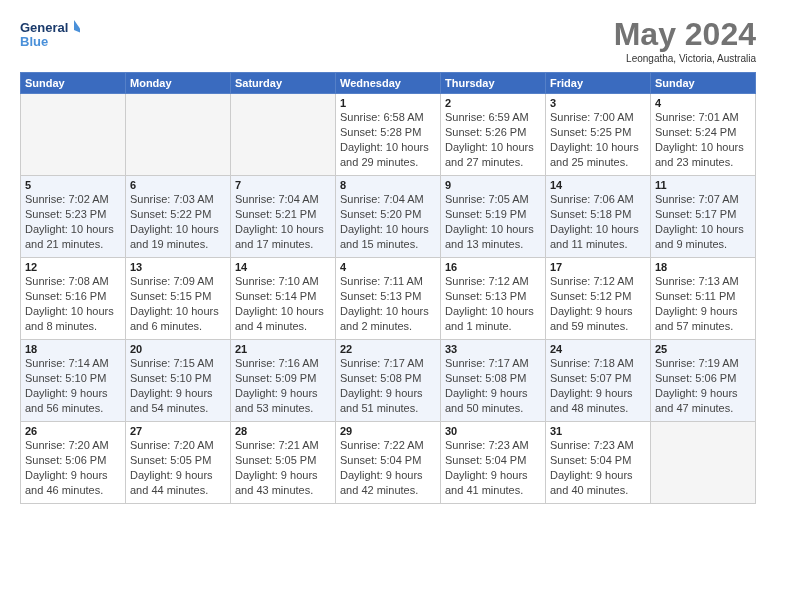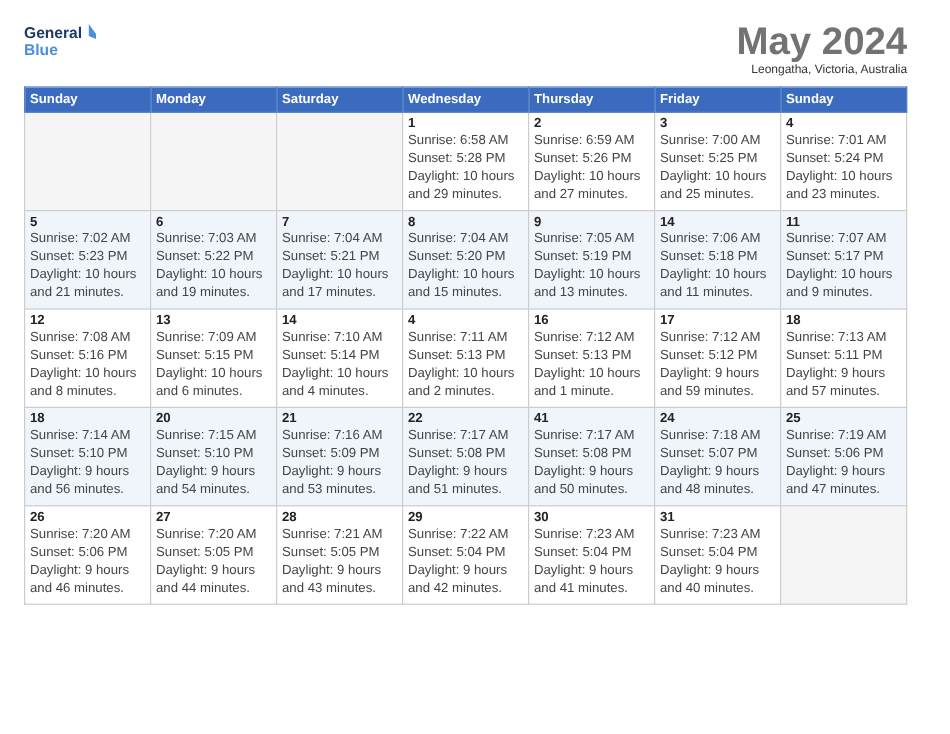--- a/index.html
+++ b/index.html
@@ -205,21 +205,21 @@
           </td>
           <td>
             <span class="day-num">21</span>
             <div class="day-info">Sunrise: 7:16 AM<br>Sunset: 5:09 PM<br>Daylight: 9 hours<br>and 53 minutes.</div>
           </td>
           <td>
             <span class="day-num">22</span>
             <div class="day-info">Sunrise: 7:17 AM<br>Sunset: 5:08 PM<br>Daylight: 9 hours<br>and 51 minutes.</div>
           </td>
           <td>
-            <span class="day-num">41</span>
+            <span class="day-num">33</span>
             <div class="day-info">Sunrise: 7:17 AM<br>Sunset: 5:08 PM<br>Daylight: 9 hours<br>and 50 minutes.</div>
           </td>
           <td>
             <span class="day-num">24</span>
             <div class="day-info">Sunrise: 7:18 AM<br>Sunset: 5:07 PM<br>Daylight: 9 hours<br>and 48 minutes.</div>
           </td>
           <td>
             <span class="day-num">25</span>
             <div class="day-info">Sunrise: 7:19 AM<br>Sunset: 5:06 PM<br>Daylight: 9 hours<br>and 47 minutes.</div>
           </td>

